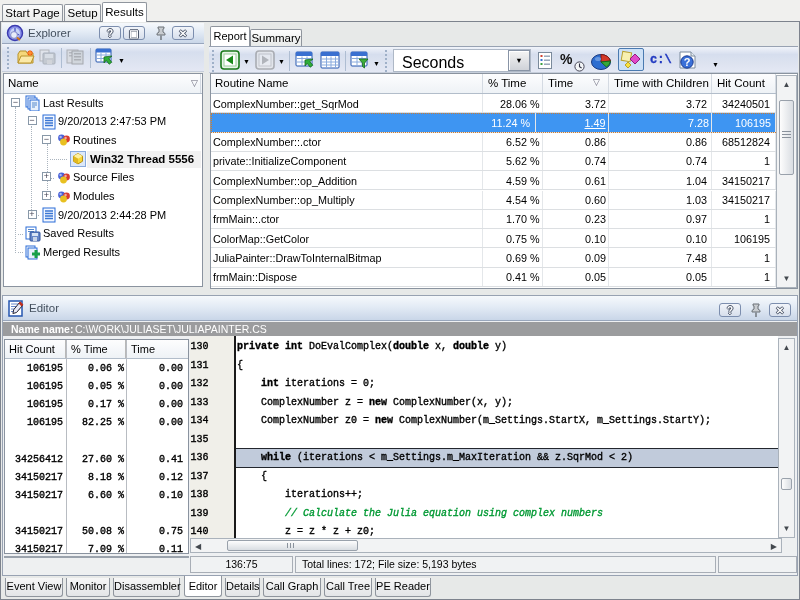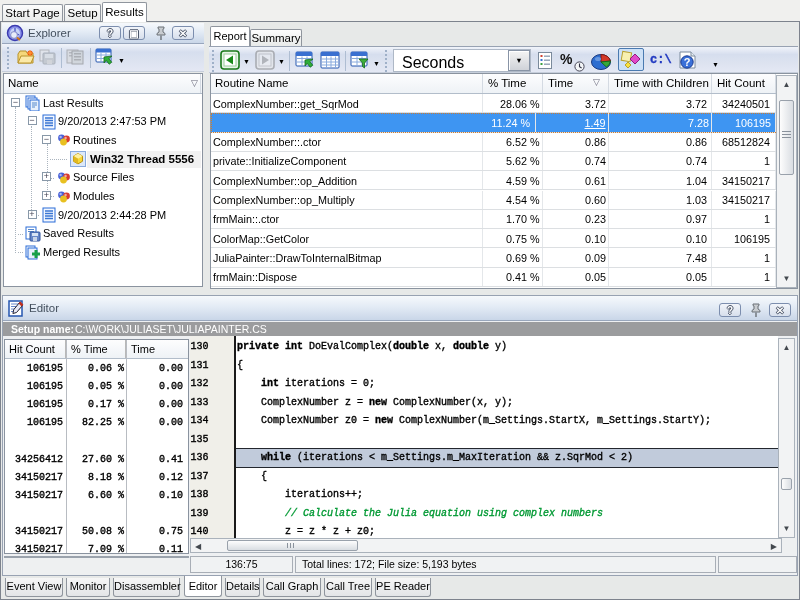--- a/index.html
+++ b/index.html
@@ -405,21 +405,21 @@
       </div>
     <span class="abs" style="left:746px; top:6px;"><svg width="14" height="16" viewBox="0 0 14 16">
           <path d="M4 2h6v1.5l-1 .5v3l2 1.5v1.5H3V8.5L5 7V4L4 3.5z" fill="#c8ccd0" stroke="#6a7076"></path>
           <path d="M7 10.5V15" stroke="#6a7076" stroke-width="1.4"></path>
         </svg></span>
     <div class="tbtn" style="left:766px; top:7px;">
         <span>✕</span>
       </div>
   </div>
   <div class="abs" style="left:0; top:26px; width:794px; height:14px; background:#9b9c9e; color:#fff; font-size:10.5px;">
-    <b style="position:absolute; left:8px; top:1px;">Setup name:</b>
+    <b style="position:absolute; left:8px; top:1px;">Name name:</b>
     <span style="position:absolute; left:72px; top:1px;">C:\WORK\JULIASET\JULIAPAINTER.CS</span>
   </div>
   <div id="edcontent" class="abs" style="left:0; top:40px; width:794px; height:239px;">
 
     <div class="abs" style="left:1px; top:3px; width:185px; height:215px; background:#fff; border:1px solid #8a939f;">
       <div class="gridhead" style="left:0; top:0; width:183px; height:19px; font-size:11px;">
         <div class="hcell" style="left:0; width:61px; border-right-color:#b8b8b8;">Hit Count</div>
         <div class="hcell" style="left:62px; width:59px; border-right-color:#b8b8b8;">% Time</div>
         <div class="hcell" style="left:122px; width:61px; border-right:none;">Time</div>
       </div>

